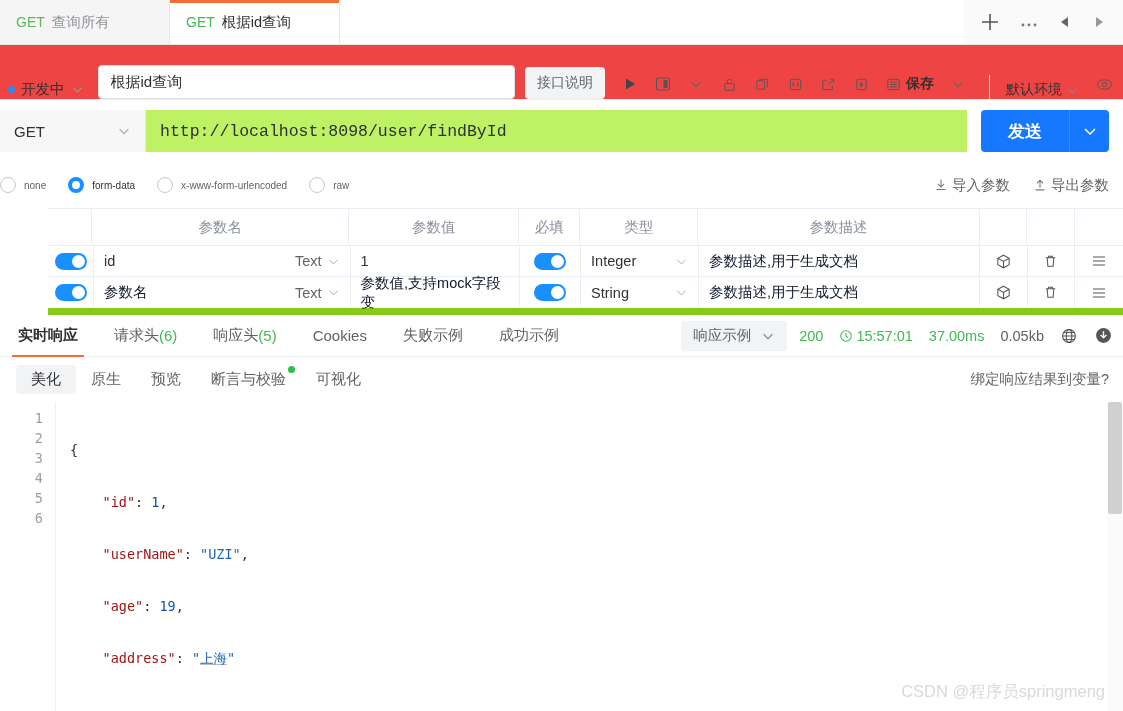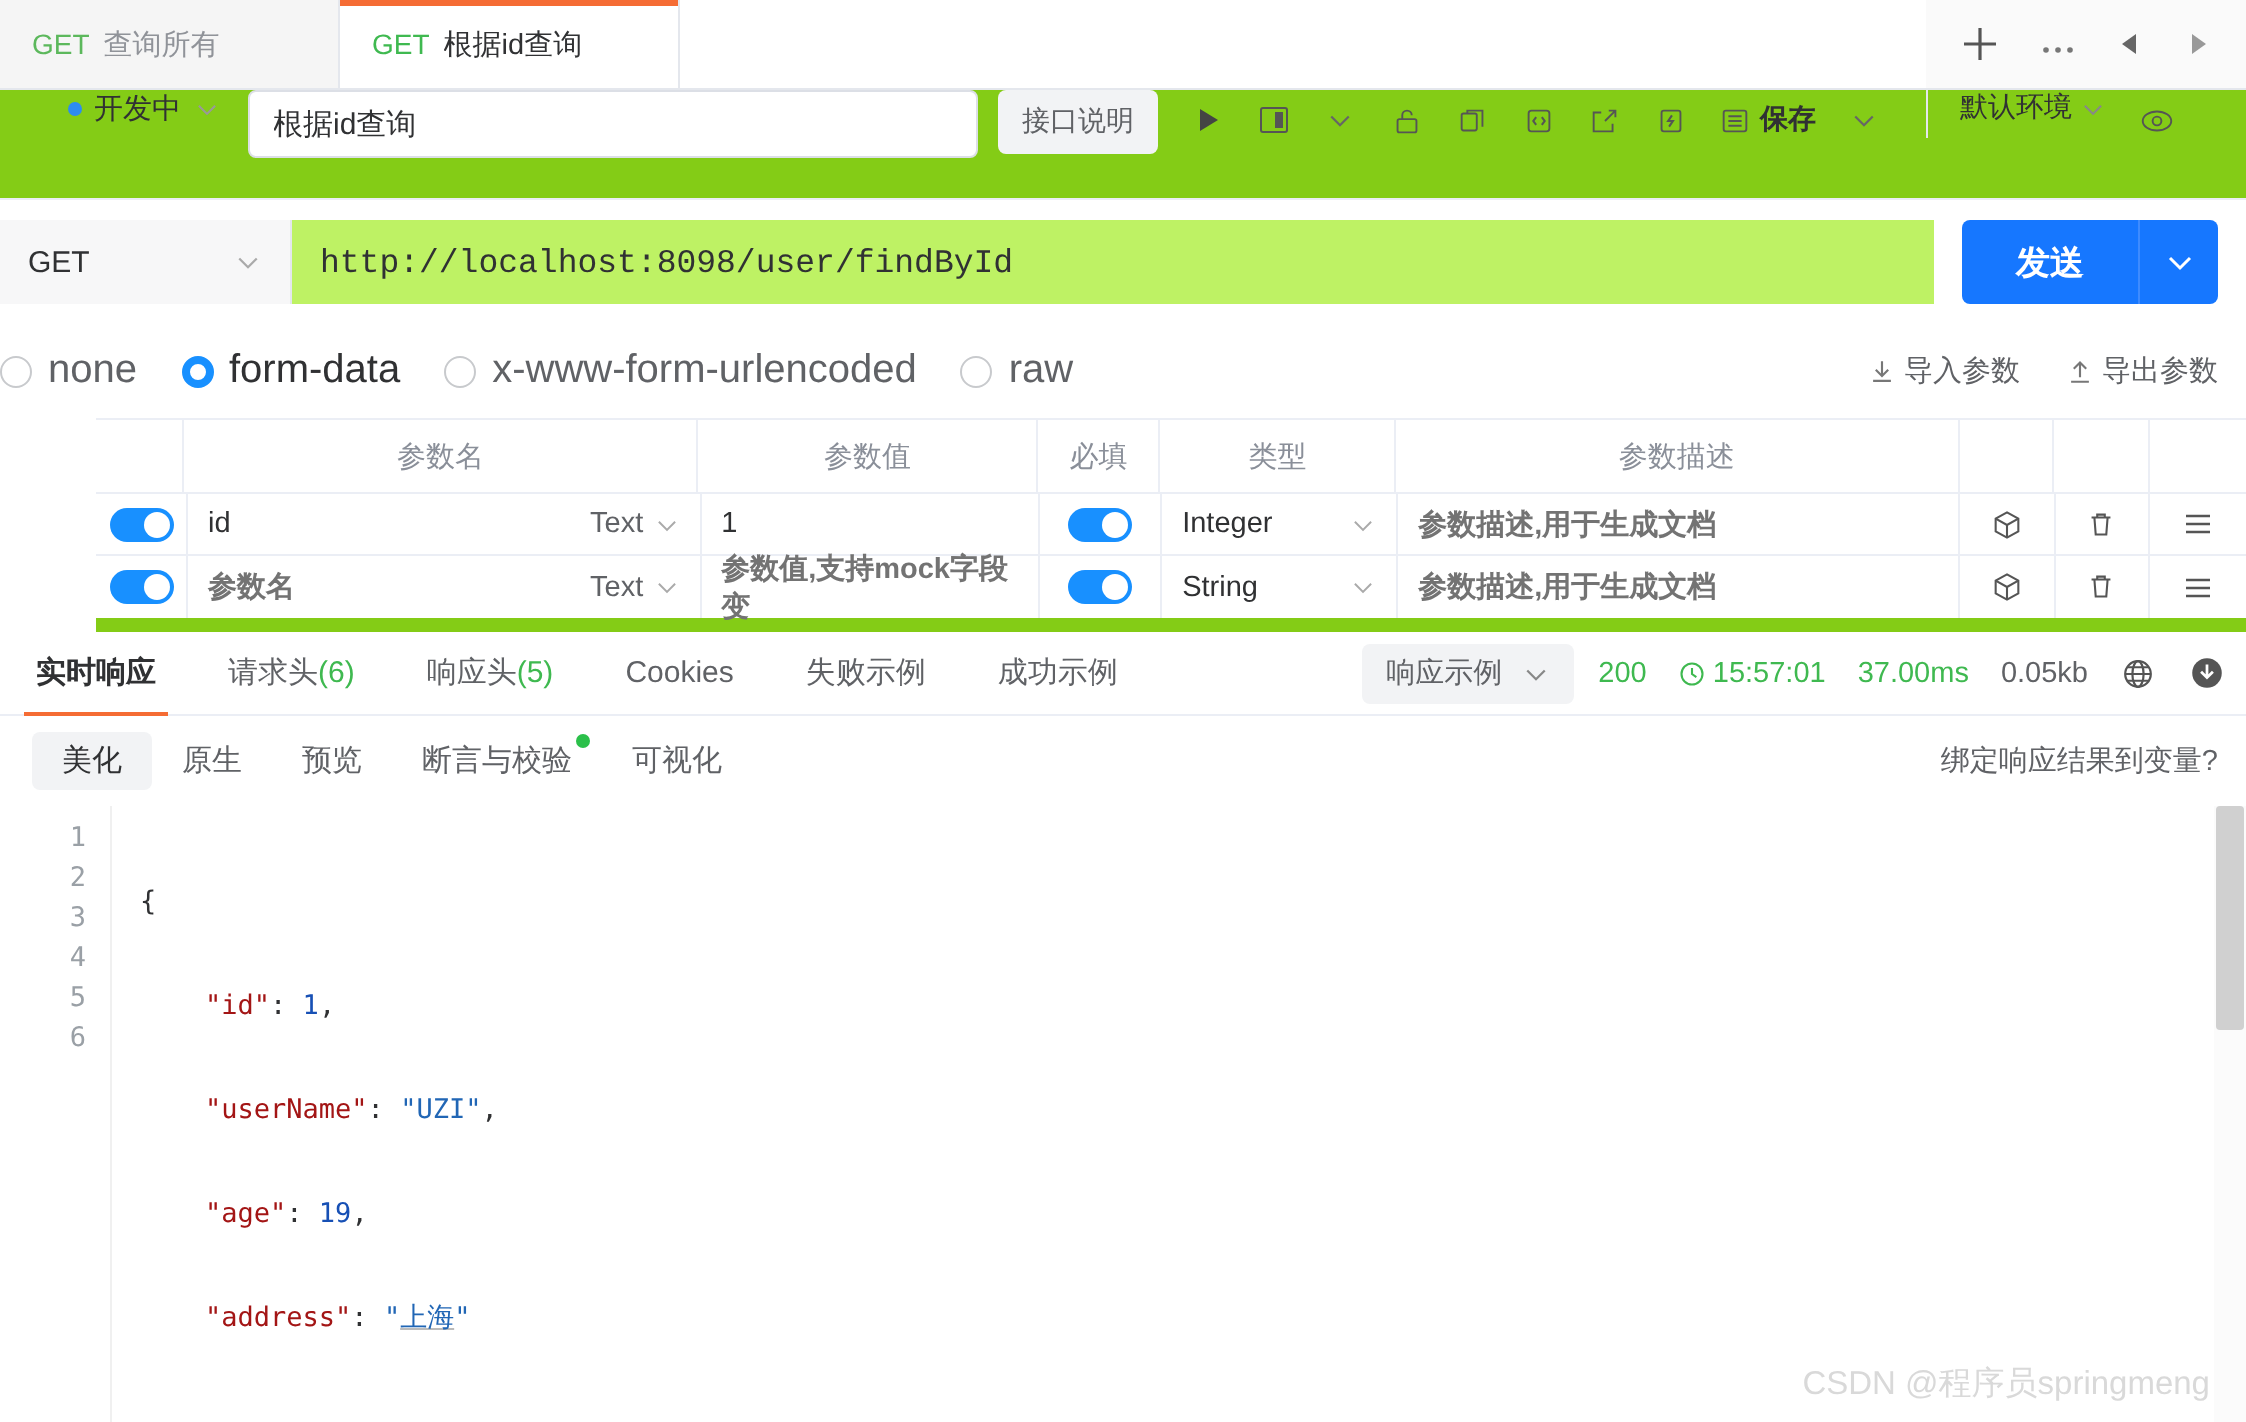--- a/index.html
+++ b/index.html
@@ -31,22 +31,22 @@
     content: ""; position: absolute; left: 0; right: 0; top: 0;
     height: 3px; background: #f56c34;
   }
   .tab .tlabel { white-space: nowrap; overflow: hidden; text-overflow: ellipsis; }
   .tabstrip-spacer { flex: 1; border-right: none; }
   .tabstrip-ctrls { display: flex; align-items: center; gap: 18px; padding: 0 16px; }
   .tabstrip-ctrls .ic { color: #606266; cursor: pointer; display: flex; align-items: center; }
 
   
   .toolbar {
-    height: 55px; display: flex; align-items: flex-start; gap: 10px;
-    padding: 0 30px; border-bottom: 1px solid #ebeef5; background: #84cc16;
+    height: 55px; display: flex; align-items: flex-end; gap: 10px;
+    padding: 0 4px; border-bottom: 1px solid #ebeef5; background: #ef4444;
     flex: 0 0 55px;
   }
   .status-sel {
     display: flex; align-items: center; gap: 6px; font-size: 14.5px;
     color: #303133; cursor: pointer; padding: 0 4px; white-space: nowrap;
   }
   .dot { width: 7px; height: 7px; border-radius: 50%; background: #2d8cf0; display: inline-block; }
   .name-input {
     flex: 1; height: 34px; border: 1px solid #dcdfe6; border-radius: 4px;
     padding: 0 12px; font-size: 15px; color: #303133; outline: none;
@@ -96,21 +96,21 @@
     color: #606266; cursor: pointer; position: relative;
   }
   .rtab.active { color: #303133; font-weight: bold; }
   .rtab.active::after {
     content: ""; position: absolute; bottom: -1px; left: 16px; right: 16px;
     height: 2px; background: #f56c34;
   }
 
   
   .btyperow { display: flex; align-items: center; padding: 12px 14px 12px 0; flex: 0 0 46px; }
-  .radio { display: flex; align-items: center; gap: 8px; margin-right: 22px; cursor: pointer; font-size: 20px; color: #606266; justify-content: space-between; }
+  .radio { display: flex; align-items: center; gap: 8px; margin-right: 22px; cursor: pointer; font-size: 10px; color: #606266; justify-content: space-between; }
   .radio .rc {
     width: 16px; height: 16px; border-radius: 50%; border: 1.5px solid #c8cacd;
     display: inline-block; flex: none;
   }
   .radio.sel .rc { border: 4.5px solid #1890ff; }
   .radio.sel { color: #303133; }
   .btyperow .spacer { flex: 1; }
   .iolink { display: flex; align-items: center; gap: 3px; font-size: 14.5px; color: #606266; cursor: pointer; margin-left: 22px; }
 
   
@@ -121,21 +121,21 @@
   .pc { border-right: 1px solid #ebeef5; display: flex; align-items: center; padding: 0 10px; font-size: 14.5px; }
   .pc.ctr { justify-content: center; }
   .c-tog { width: 46px; justify-content: center; }
   .c-name { width: 276px; justify-content: space-between; }
   .c-val { width: 182px; }
   .c-req { width: 64px; justify-content: center; }
   .c-type { width: 126px; justify-content: space-between; }
   .c-desc { width: 302px; }
   .c-ic { width: 50px; justify-content: center; }
   .c-ic.last { border-right: none; }
-  .ph { color: #737373; font-weight: bold; }
+  .ph { color: #0f172a; }
   .tog {
     width: 32px; height: 17px; border-radius: 9px; background: #1890ff;
     position: relative; cursor: pointer; flex: none;
   }
   .tog::after {
     content: ""; position: absolute; right: 2px; top: 2px;
     width: 13px; height: 13px; border-radius: 50%; background: #fff;
   }
   .typesel { display: flex; align-items: center; gap: 5px; color: #606266; cursor: pointer; font-size: 14.5px; }
   .rowic { color: #606266; cursor: pointer; display: flex; align-items: center; justify-content: center; }

